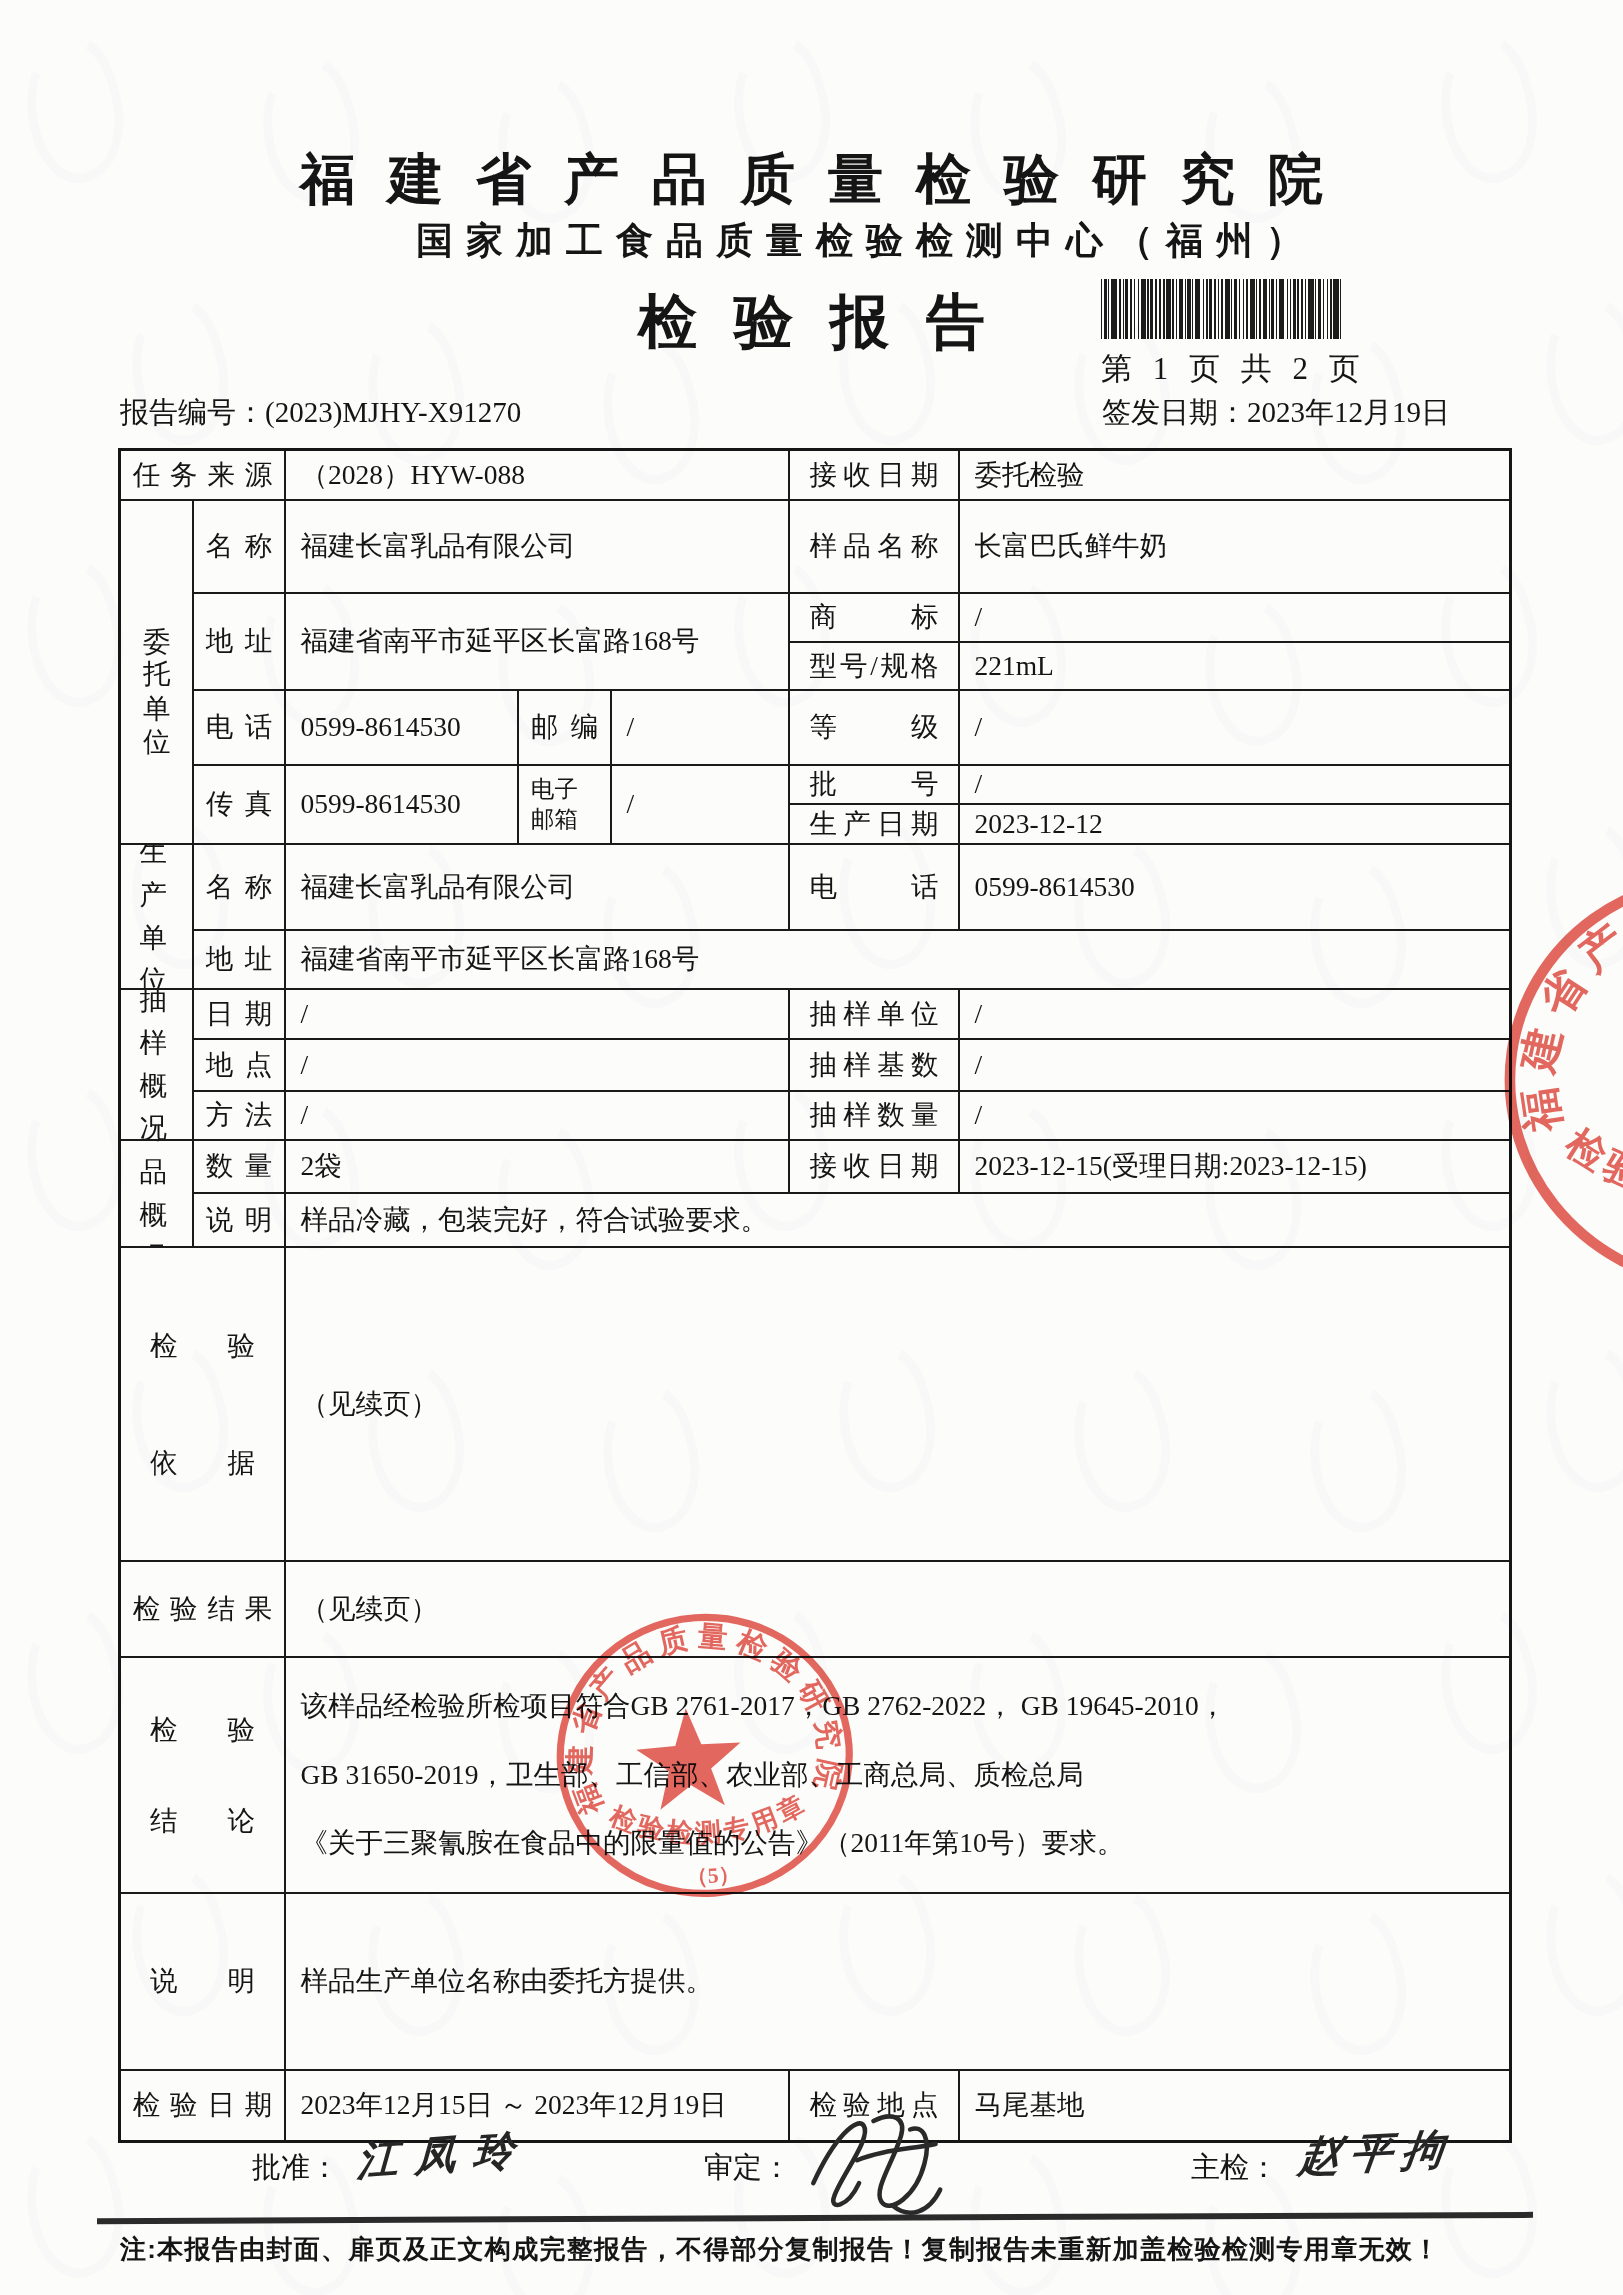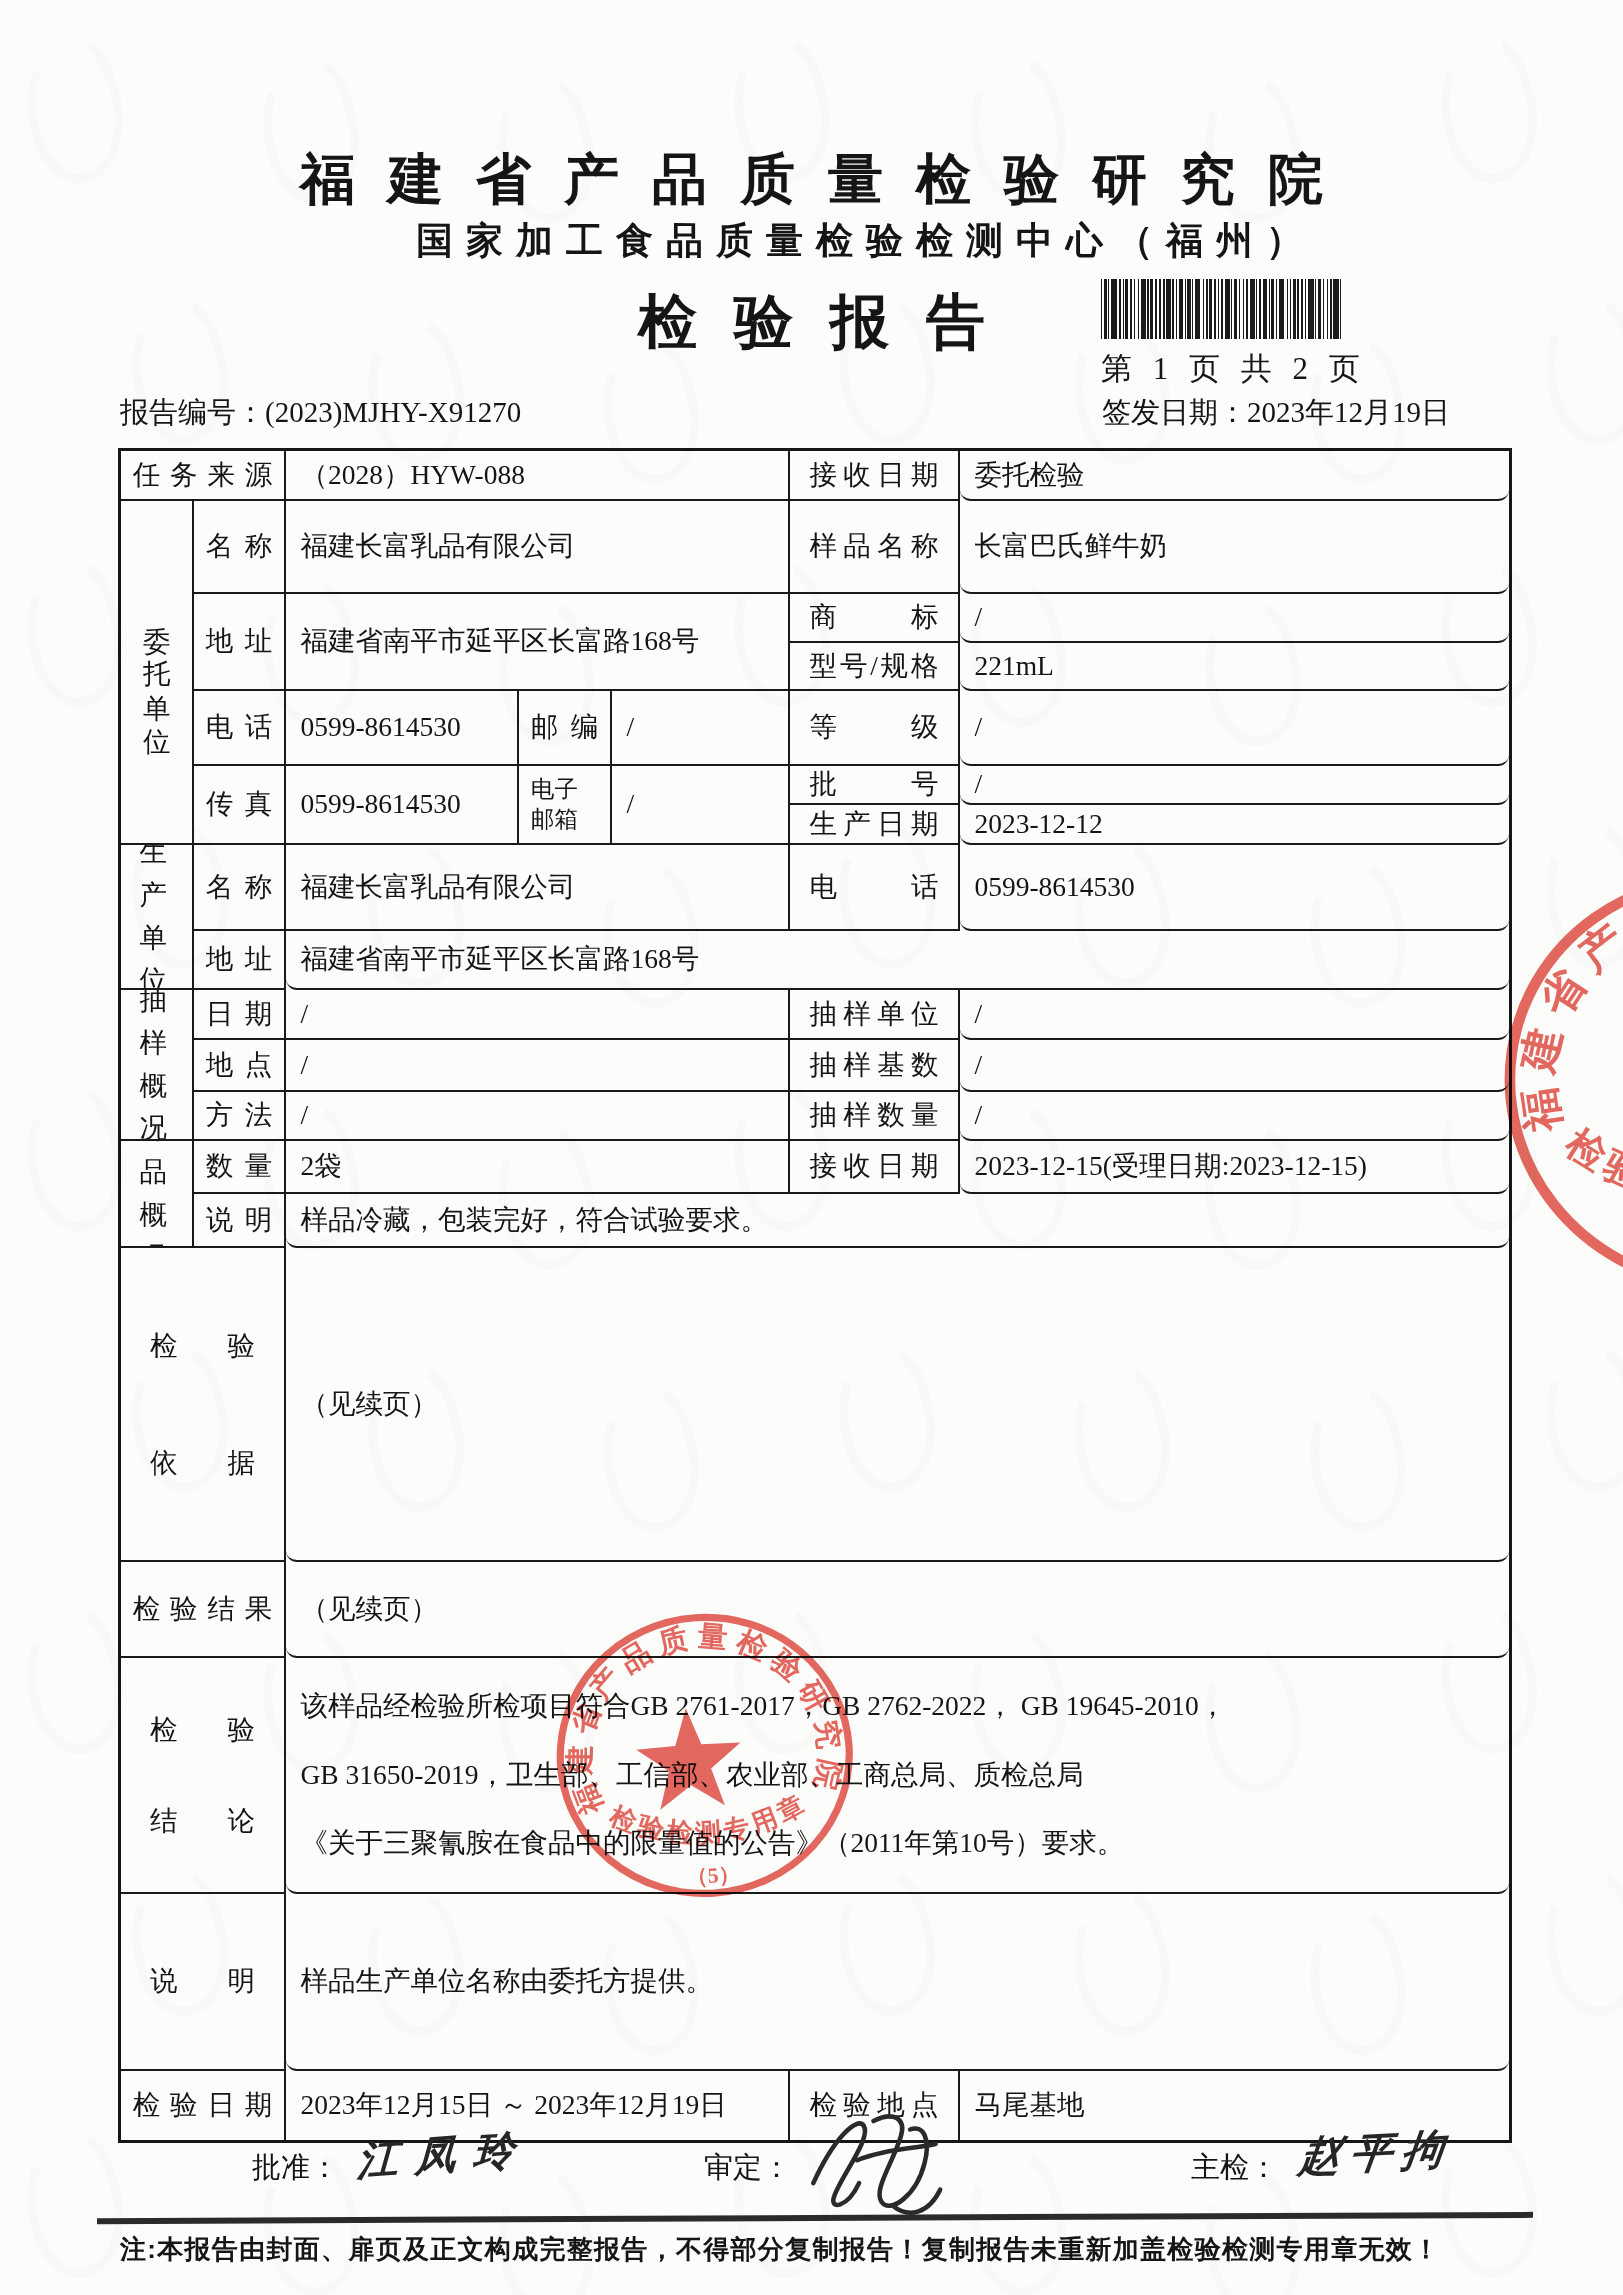--- a/index.html
+++ b/index.html
@@ -26,21 +26,21 @@
   .mono{font-family:"Liberation Serif","DejaVu Serif",serif;}
   
   .tbl{position:absolute;left:118px;top:448px;border:3.9px solid #161616;display:grid;
        grid-template-columns:73px 92px 233px 93px 178px 170px 549px;
        grid-template-rows:50px 93px 49px 48px 75px 39px 40px 86px 59px 50px 52px 49px 53px 54px 314px 96px 236px 177px 69px;
        background:transparent;}
   .cl{border-right:2px solid #1a1a1a;border-bottom:2.6px solid #1a1a1a;display:flex;
       align-items:center;font-size:27.5px;line-height:1.25;overflow:hidden;box-sizing:border-box;
       padding:0 9.2px;}
   .cl .t{display:block;width:100%;}
-  .nr{border-right:none;border-radius:11px;} .nb{border-bottom:none;}
+  .nr{border-right:none;} .nb{border-bottom:none;}
   .lab{padding:0 11.8px;}
   .lab6{padding:0 19.6px;}
   .spread .t{text-align:justify;text-align-last:justify;}
   .val{padding-left:14.4px;}
   .vert{justify-content:center;writing-mode:vertical-rl;text-orientation:upright;
         letter-spacing:34px;padding:13px 0;}
   .stack{justify-content:center;text-align:center;}
   .stack .t{white-space:pre-line;letter-spacing:6.5px;line-height:1.55;text-align:center;}
   .two-line{flex-direction:column;justify-content:center;}
   .two-line .t{line-height:1;}

